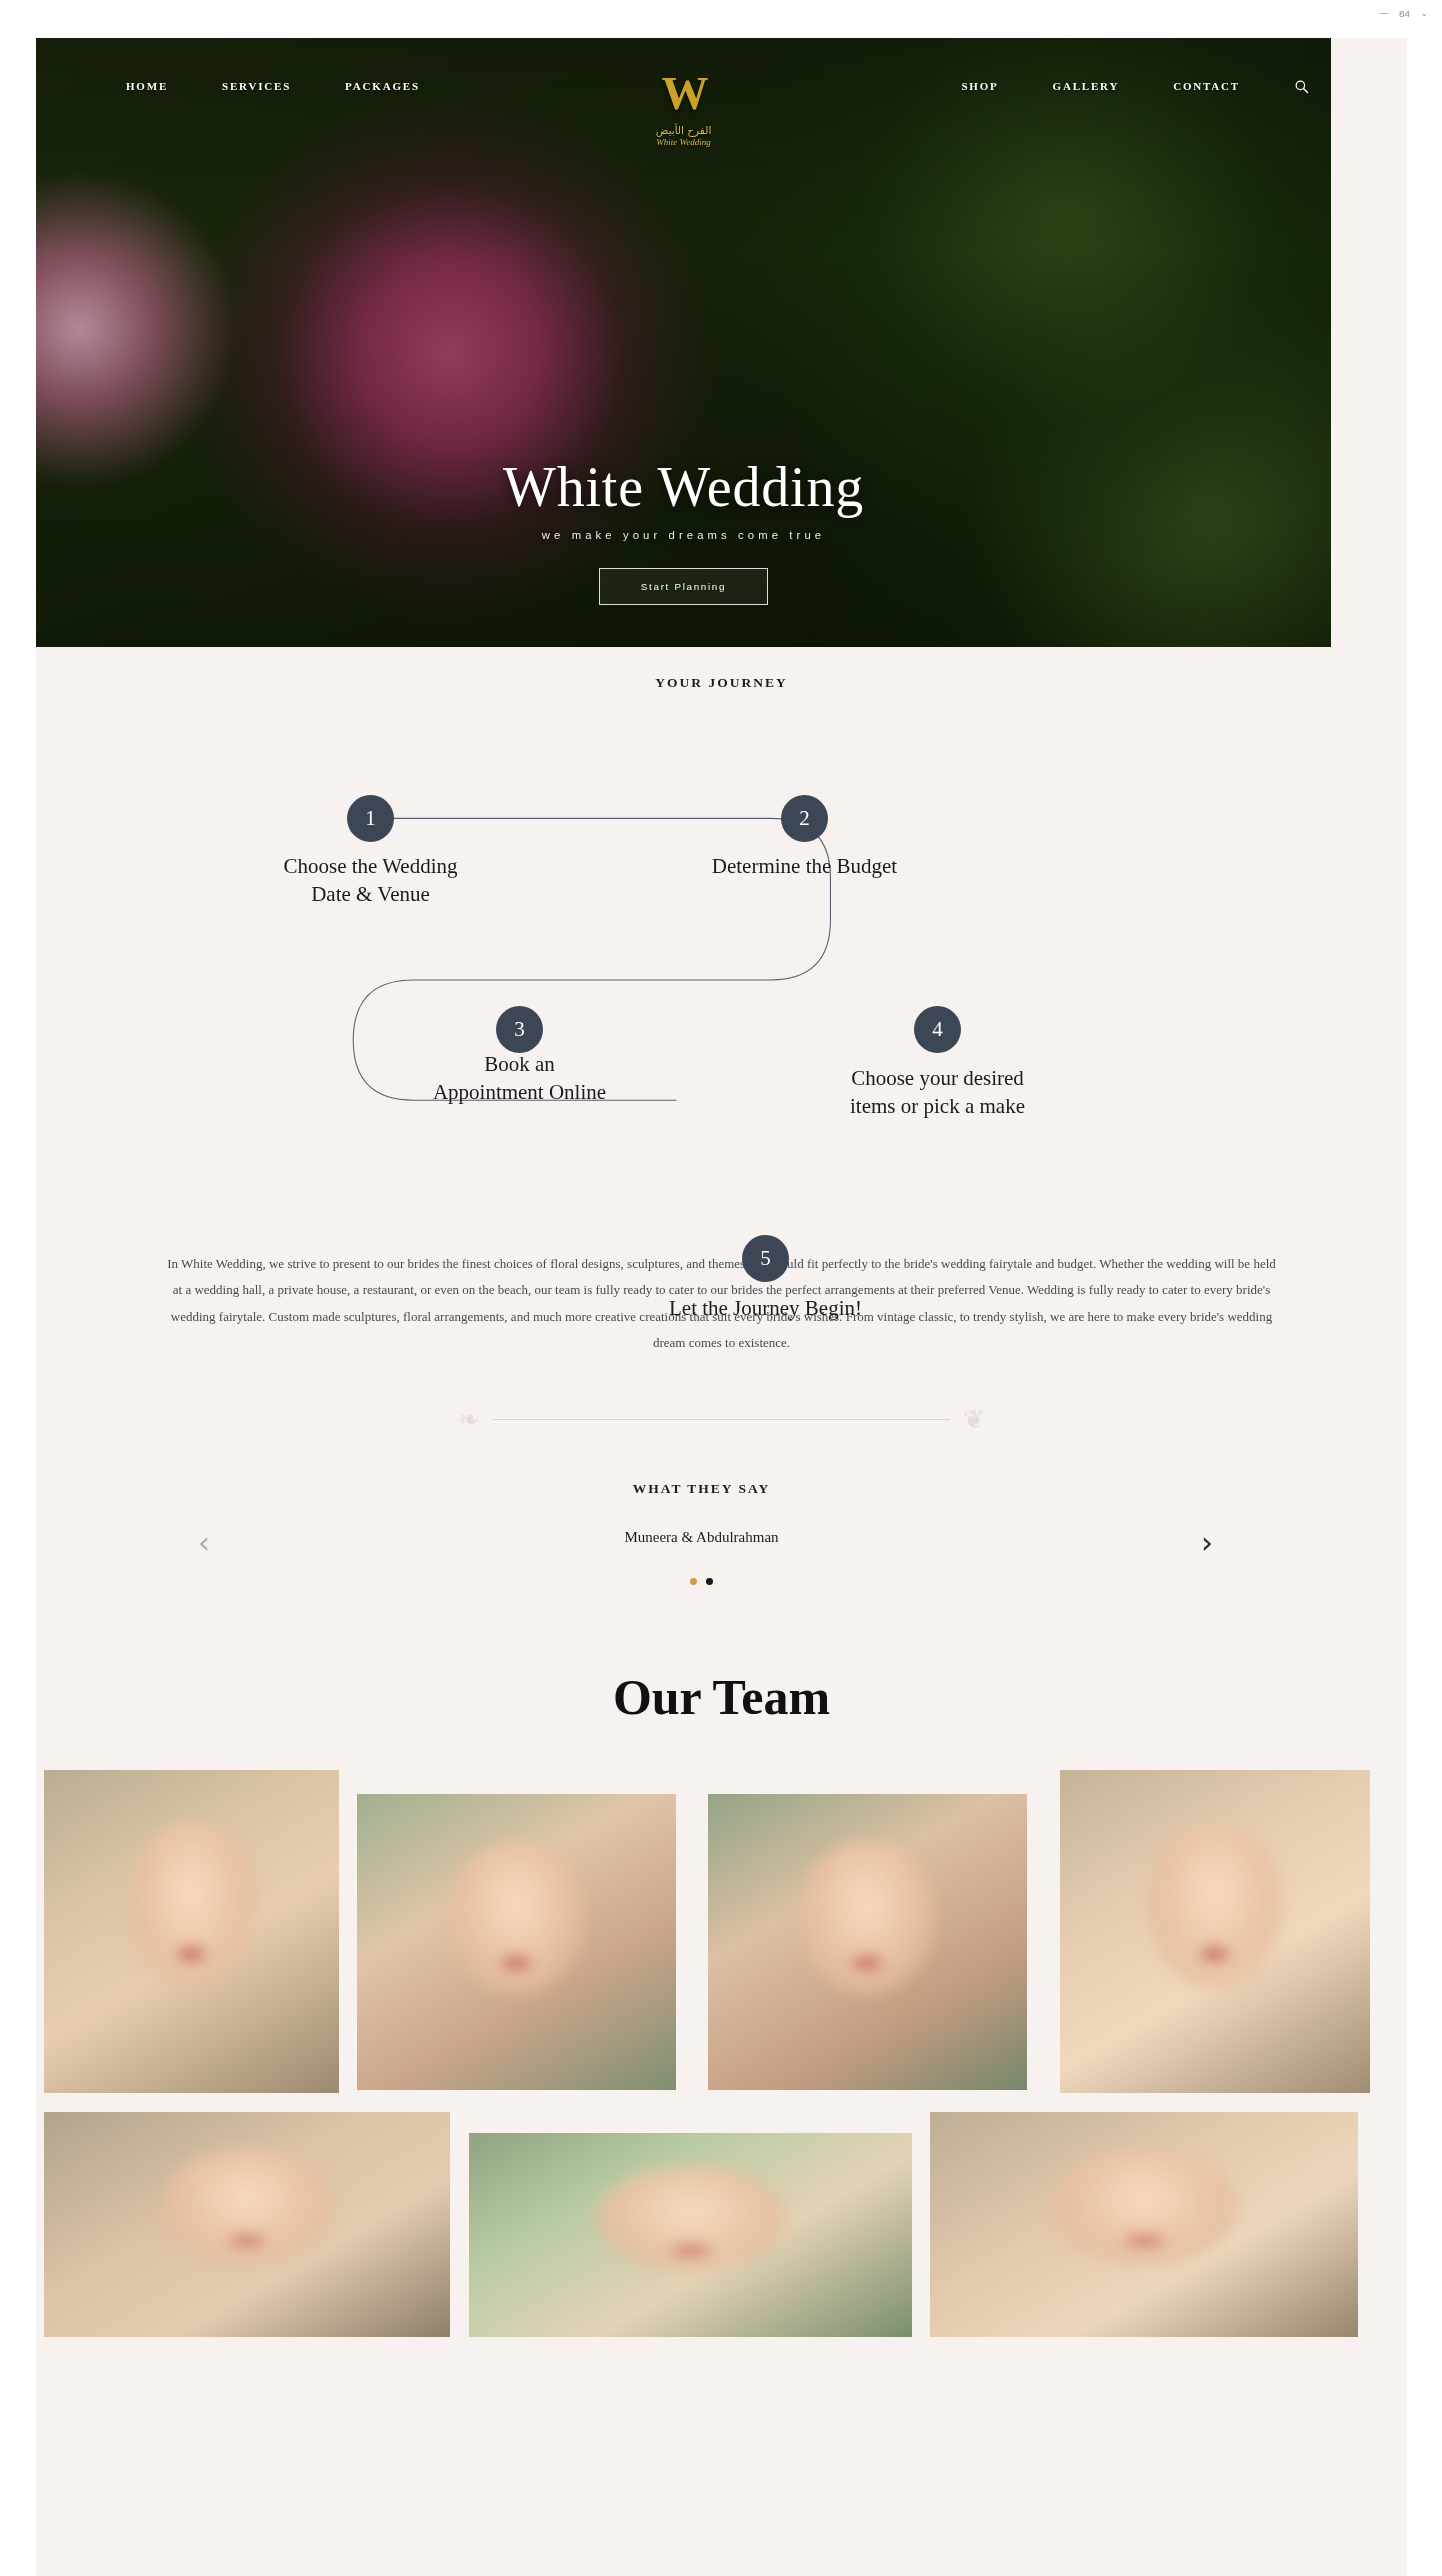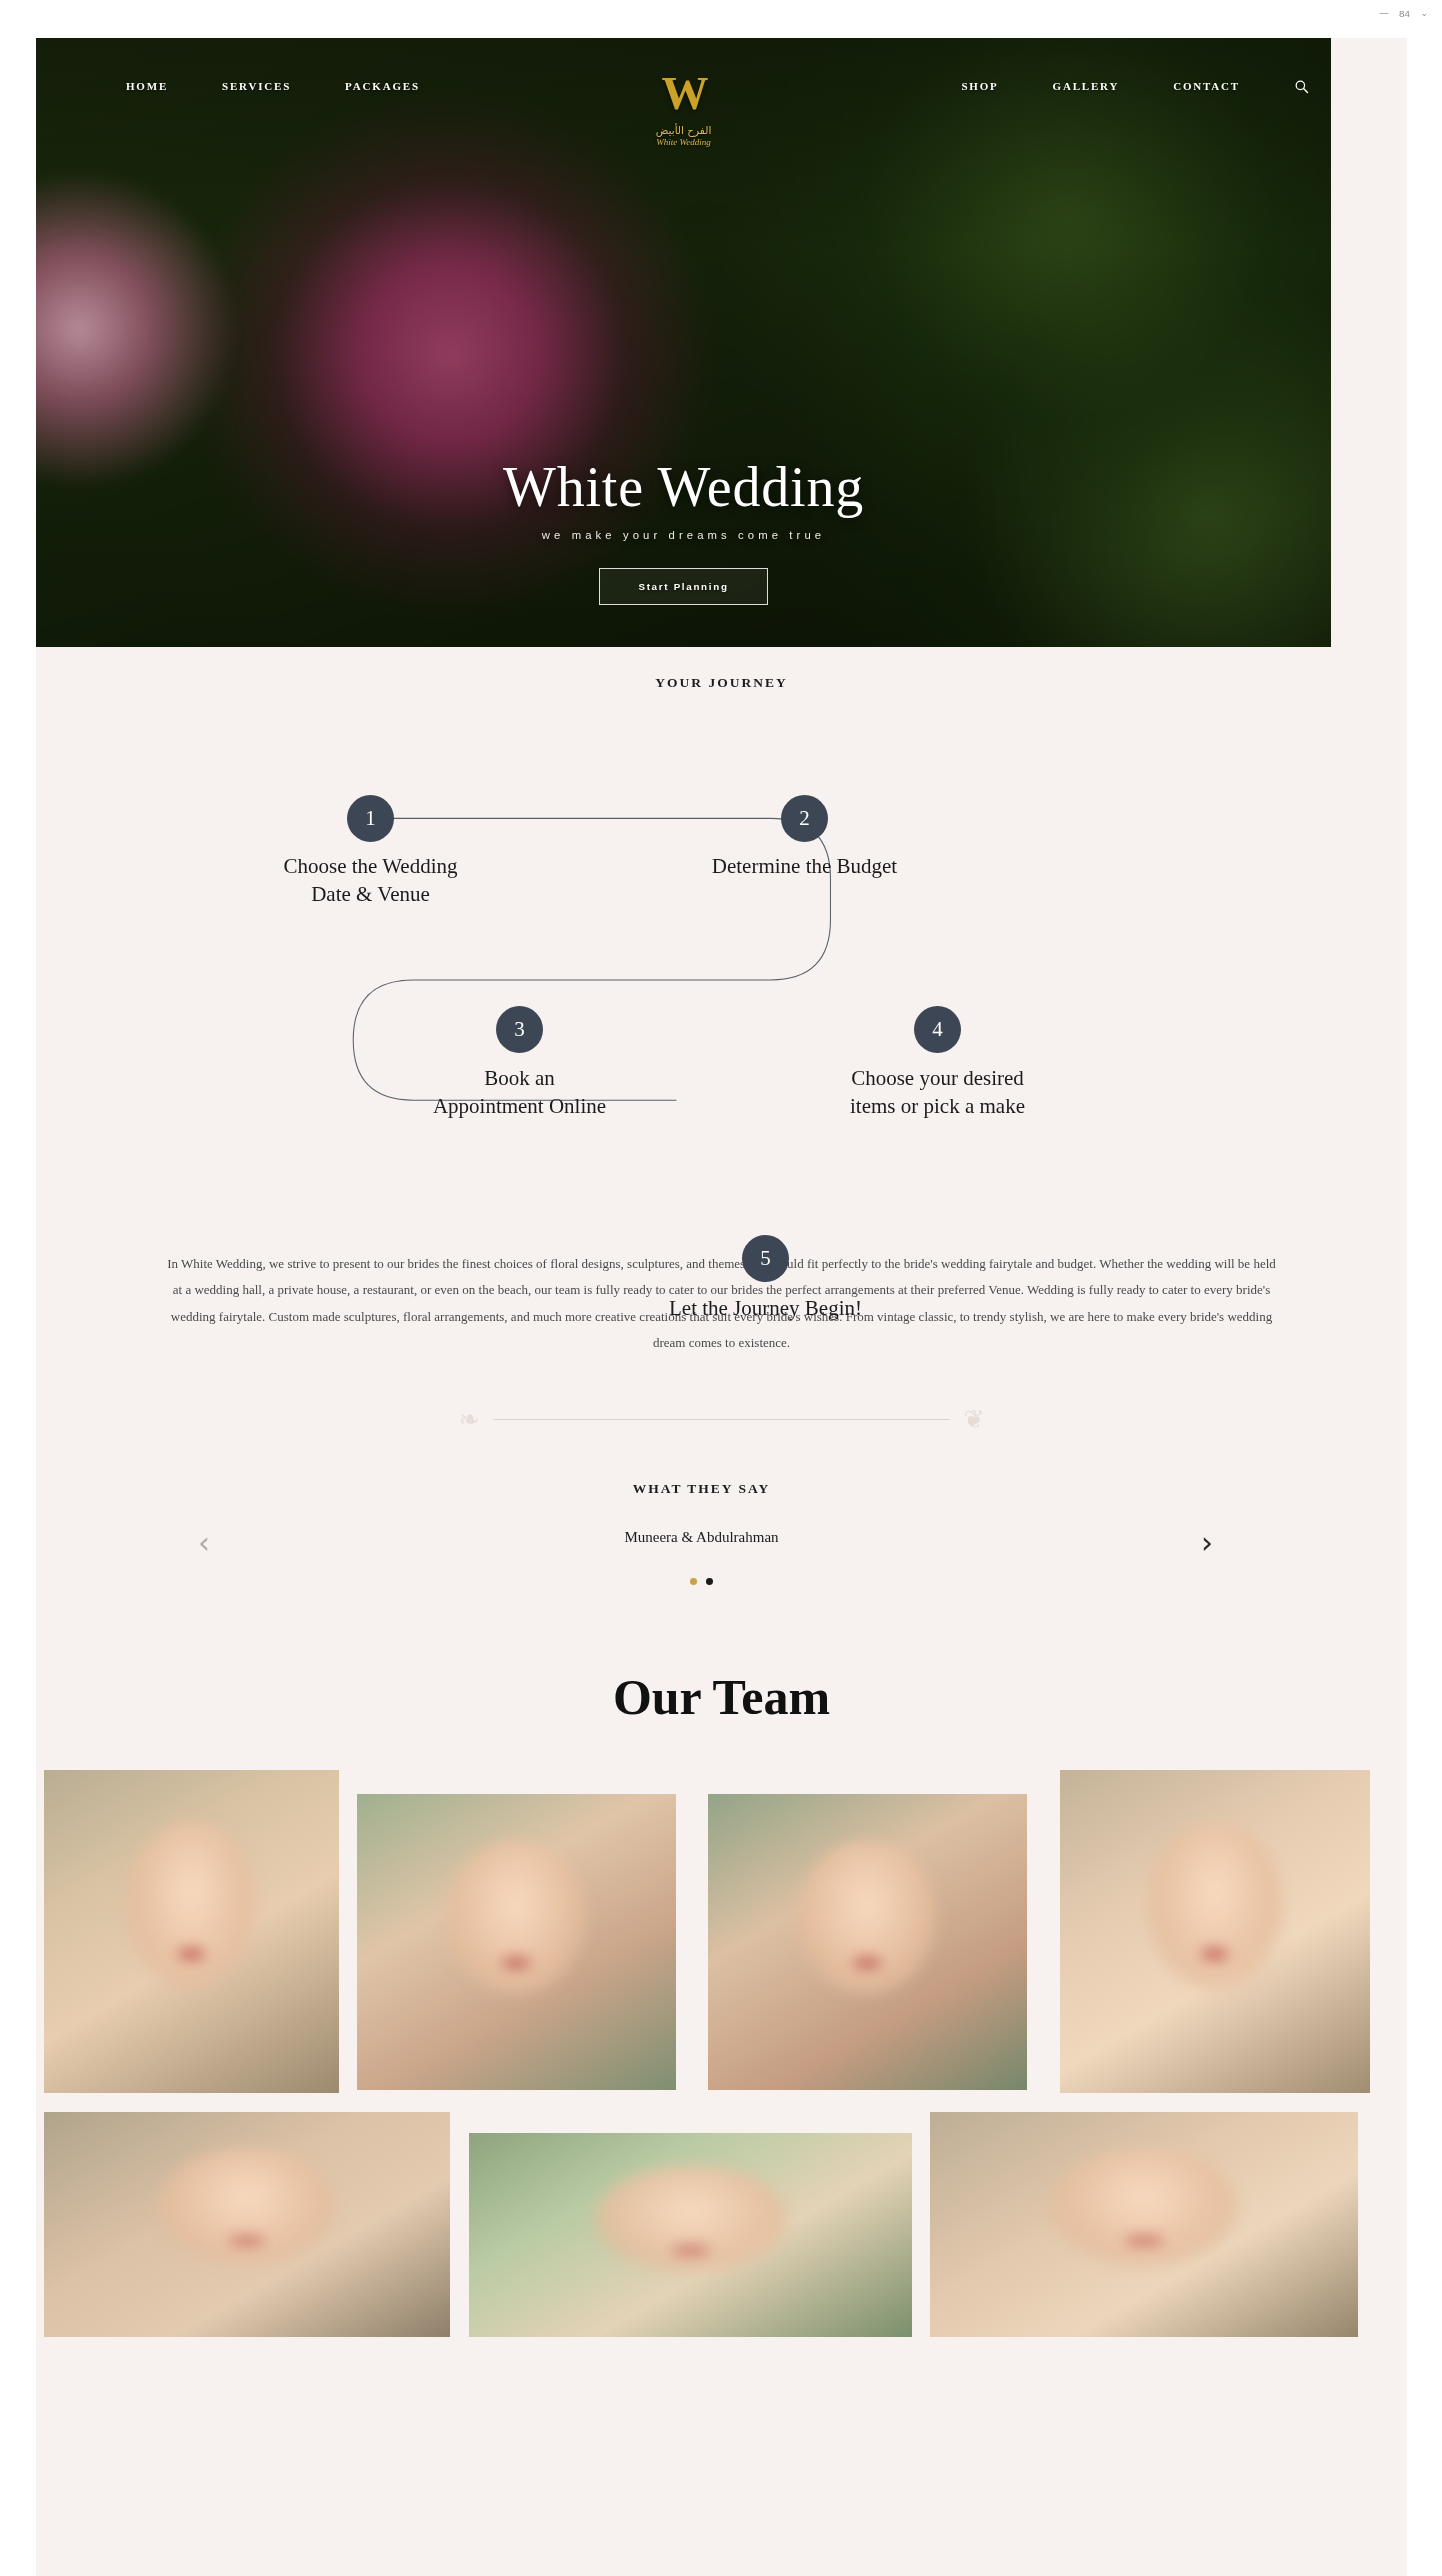--- a/index.html
+++ b/index.html
@@ -166,21 +166,21 @@
     text-shadow: 0 1.5px 6px rgba(0,0,0,0.6);
   }
   .hero-btn {
     margin: 27px auto 8px;
     width: 167px;
     height: 35px;
     border: 0.8px solid rgba(255,255,255,0.85);
     color: #ffffff;
     font-size: 9.8px;
     letter-spacing: 1.7px;
-    font-weight: 700;
+    font-weight: 400;
     display: flex;
     align-items: center;
     justify-content: center;
     background: rgba(255,255,255,0.06);
     cursor: pointer;
     font-family: "Liberation Sans", sans-serif;
     text-shadow: 0 0.8px 3px rgba(0,0,0,0.5);
   }
 
   
@@ -413,21 +413,21 @@
 
         <div class="node" style="left:24px; top:48px;">1</div>
         <div class="node" style="left:458px; top:48px;">2</div>
         <div class="node" style="left:173px; top:259px;">3</div>
         <div class="node" style="left:591px; top:259px;">4</div>
         <div class="node" style="left:419px; top:488px;">5</div>
 
         <div class="node-label" style="left:-88px; top:105px; white-space:pre-line;">Choose the Wedding
 Date &amp; Venue</div>
         <div class="node-label" style="left:346px; top:105px; white-space:pre-line;">Determine the Budget</div>
-        <div class="node-label" style="left:61px; top:317px; white-space:pre-line;">Book an
+        <div class="node-label" style="left:61px; top:303px; white-space:pre-line;">Book an
 Appointment Online</div>
         <div class="node-label" style="left:479px; top:317px; white-space:pre-line;">Choose your desired
 items or pick a make</div>
         <div class="node-label" style="left:307px; top:547px; white-space:pre-line;">Let the Journey Begin!</div>
       </div>
 
       <div class="intro">In White Wedding, we strive to present to our brides the finest choices of floral designs, sculptures, and themes that would fit perfectly to the bride's wedding fairytale and budget. Whether the wedding will be held at a wedding hall, a private house, a restaurant, or even on the beach, our team is fully ready to cater to our brides the perfect arrangements at their preferred Venue. Wedding is fully ready to cater to every bride's wedding fairytale. Custom made sculptures, floral arrangements, and much more creative creations that suit every bride's wishes. From vintage classic, to trendy stylish, we are here to make every bride's wedding dream comes to existence.</div>
 
       <div class="divider">
         <span>❧</span>

